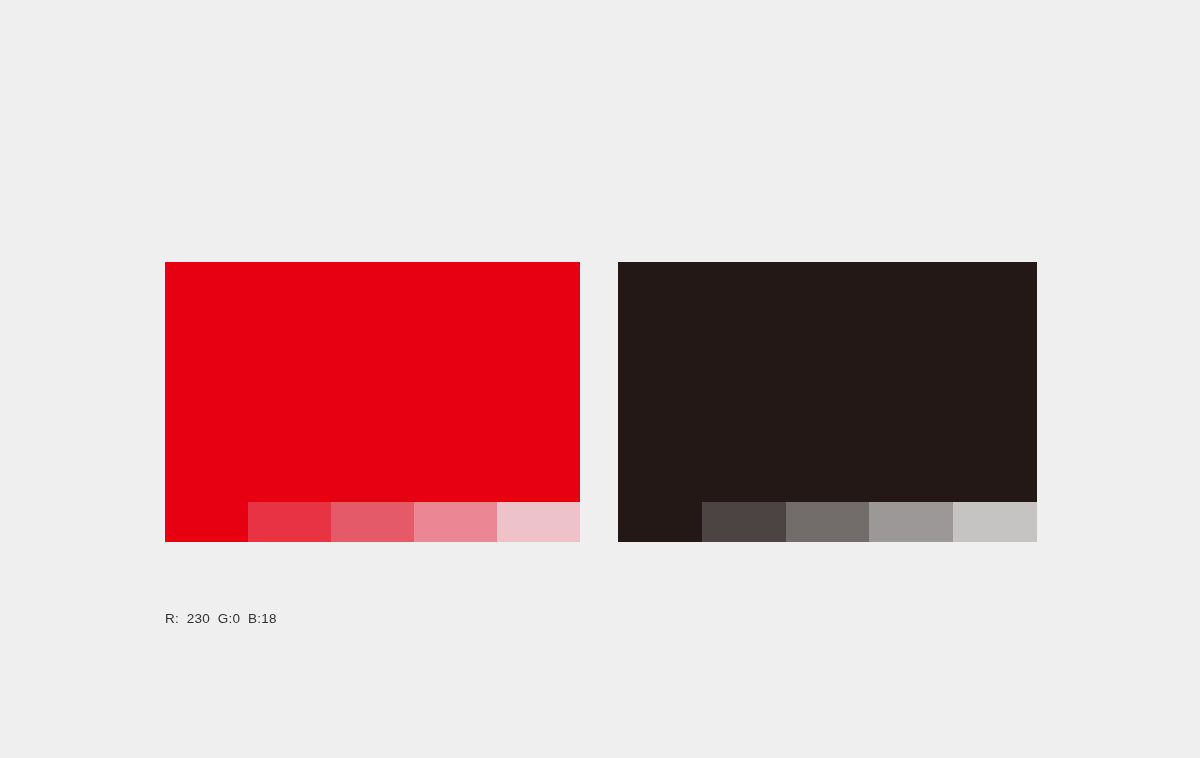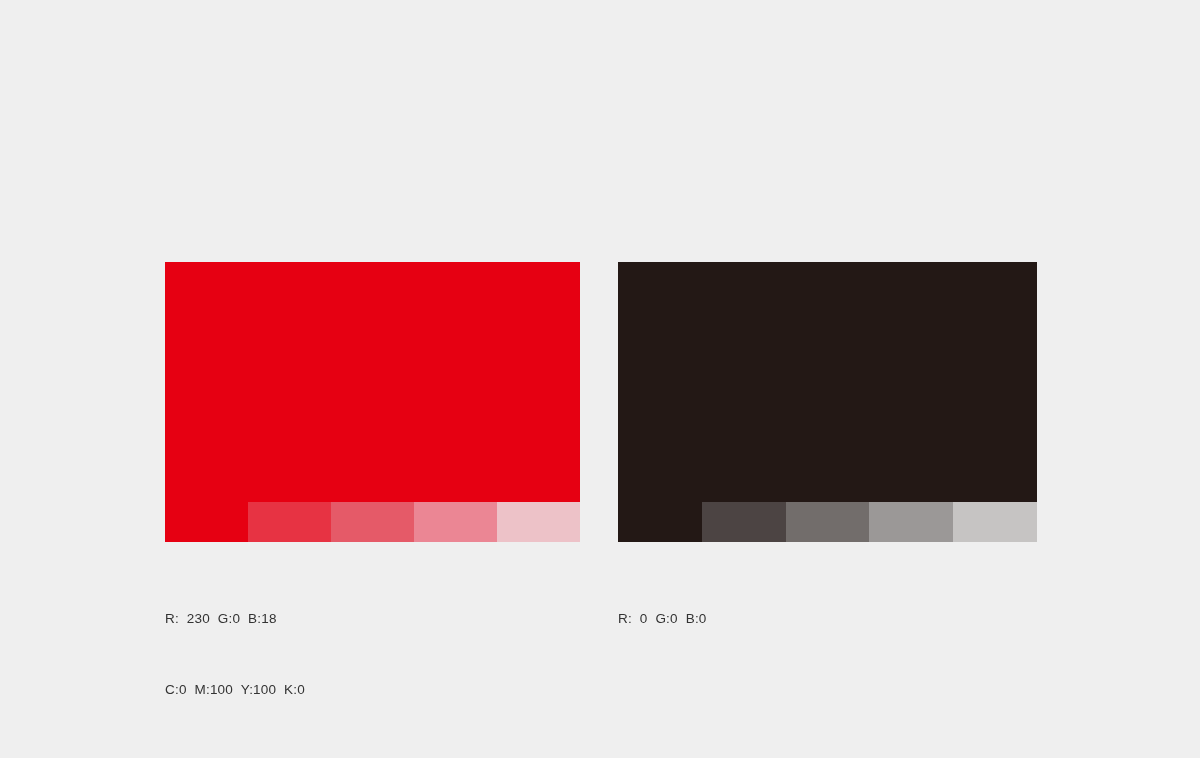--- a/index.html
+++ b/index.html
@@ -72,34 +72,32 @@
     <div class="panel-tint-strip">
       <div class="tint-swatch" style="background-color: rgb(230, 0, 18);"></div>
       <div class="tint-swatch" style="background-color: rgb(231, 51, 67);"></div>
       <div class="tint-swatch" style="background-color: rgb(229, 90, 104);"></div>
       <div class="tint-swatch" style="background-color: rgb(235, 134, 148);"></div>
       <div class="tint-swatch" style="background-color: rgb(237, 194, 200);"></div>
     </div>
 
     <div class="panel-spec" style="color: rgb(51, 51, 51);">
       <span class="spec-line">R:  230  G:0  B:18</span>
-      <span class="spec-line">C:0  M:100  Y:100  K:0</span>
     </div>
   </div>
 
   <div class="color-panel" id="panel-black" style="left:618px; width:419px;">
 
     <div class="panel-primary-block" style="background-color: rgb(35, 24, 21);"></div>
 
     <div class="panel-tint-strip">
       <div class="tint-swatch" style="background-color: rgb(35, 24, 21);"></div>
       <div class="tint-swatch" style="background-color: rgb(76, 68, 67);"></div>
       <div class="tint-swatch" style="background-color: rgb(114, 109, 107);"></div>
       <div class="tint-swatch" style="background-color: rgb(155, 152, 151);"></div>
       <div class="tint-swatch" style="background-color: rgb(198, 196, 195);"></div>
     </div>
 
     <div class="panel-spec" style="color: rgb(51, 51, 51);">
-      <span class="spec-line">R:  0  G:0  B:0</span>
     </div>
   </div>
 
 </div>
 
 </body></html>

